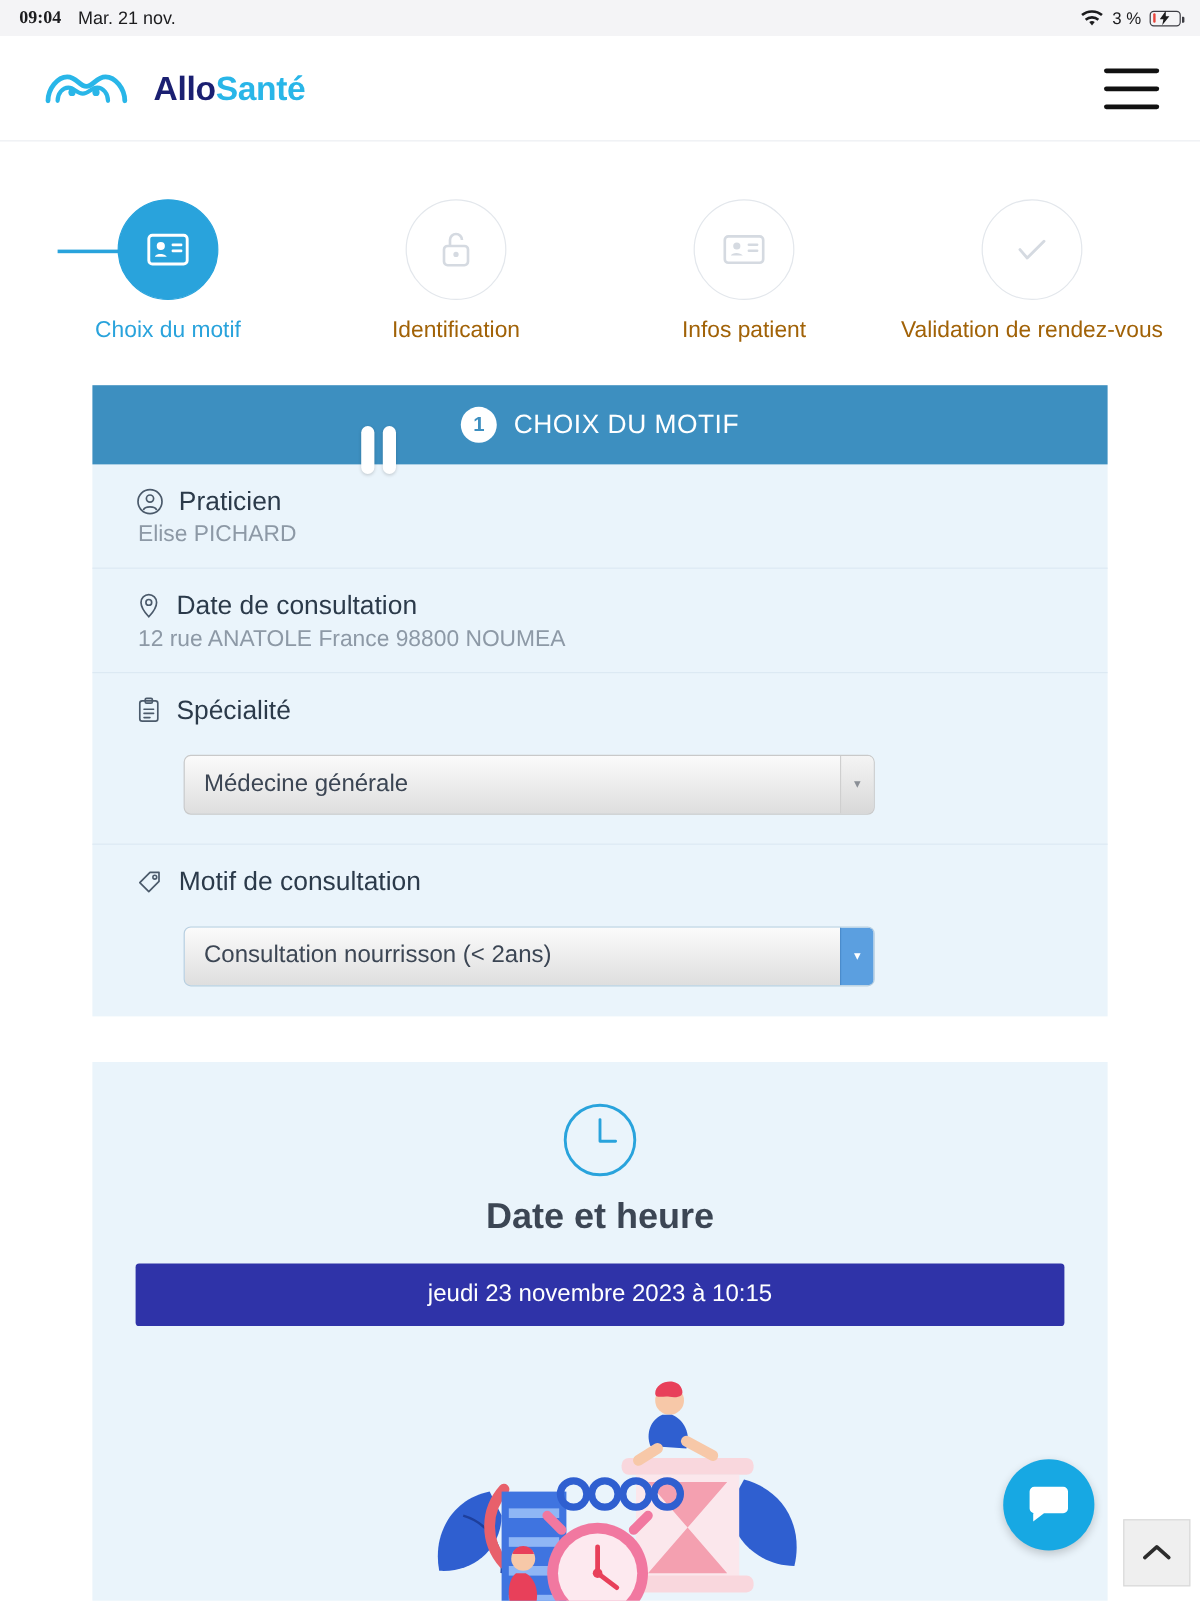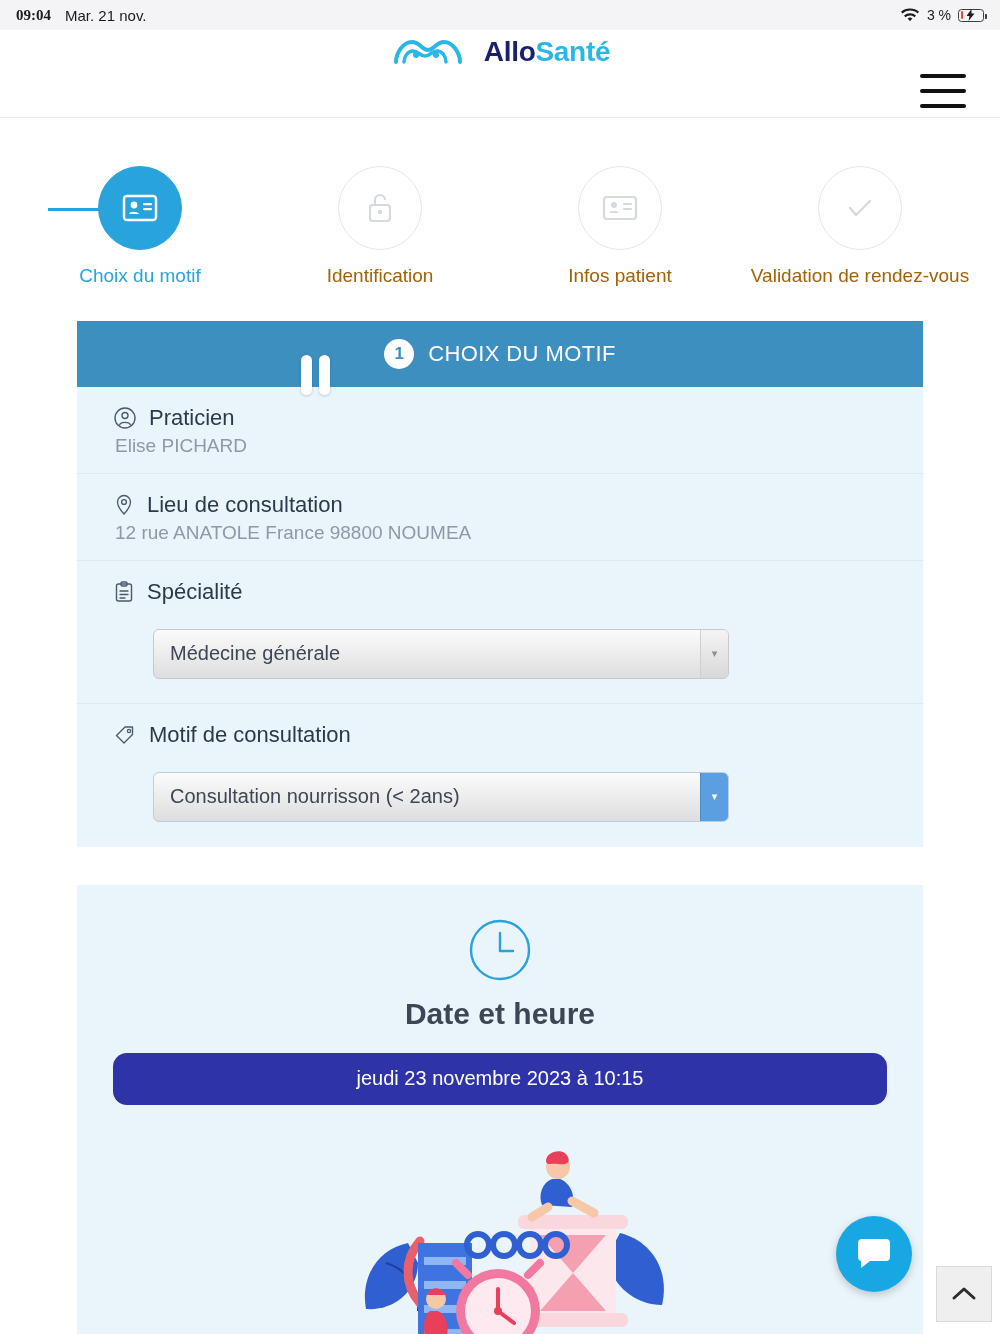--- a/index.html
+++ b/index.html
@@ -52,21 +52,20 @@
   .batt .bolt { position: absolute; left: 50%; top: 50%; transform: translate(-50%,-50%); }
 
   
   .header {
     height: 88px;
     background: #fff;
     border-bottom: 1px solid #e6eaee;
     display: flex;
     align-items: center;
     padding: 0 34px;
-    flex-direction: column;
   }
   .logo { display: flex; align-items: center; gap: 10px; }
   .logo-text { font-size: 28px; font-weight: 700; letter-spacing: -0.3px; }
   .logo-text .allo { color: #1a1f71; }
   .logo-text .sante { color: #29b6e8; }
   .burger {
     margin-left: auto;
     width: 46px; height: 34px;
     display: flex; flex-direction: column; justify-content: space-between;
     cursor: pointer;
@@ -189,21 +188,21 @@
     text-align: center;
     min-height: 350px;
   }
   .clock-ico { margin: 0 auto 14px auto; display: block; }
   .dt-title { font-size: 30px; color: #3c4654; font-weight: 700; }
   .dt-bar {
     margin-top: 22px;
     background: #2f33a8;
     color: #fff;
     height: 52px;
-    border-radius: 14px;
+    border-radius: 3px;
     display: flex; align-items: center; justify-content: center;
     font-size: 20px;
   }
   .illus { margin-top: 18px; display: flex; justify-content: center; }
 
   
   .fab-chat {
     position: absolute;
     right: 88px; bottom: 42px;
     width: 76px; height: 76px;
@@ -340,21 +339,21 @@
         </div>
         <div class="row-value">Elise PICHARD</div>
       </div>
 
       <div class="row">
         <div class="row-title">
           <svg width="22" height="24" viewBox="0 0 22 24">
             <path d="M11 2.5c-3.6 0-6.5 2.9-6.5 6.5 0 4.9 6.5 12 6.5 12s6.5-7.1 6.5-12c0-3.6-2.9-6.5-6.5-6.5z" fill="none" stroke="#4b5a6b" stroke-width="1.4"></path>
             <circle cx="11" cy="9" r="2.4" fill="none" stroke="#4b5a6b" stroke-width="1.4"></circle>
           </svg>
-          <span>Lieu de consultation</span>
+          <span>Date de consultation</span>
         </div>
         <div class="row-value">12 rue ANATOLE France 98800 NOUMEA</div>
       </div>
 
       <div class="row">
         <div class="row-title">
           <svg width="22" height="24" viewBox="0 0 22 24">
             <rect x="3.5" y="4" width="15" height="17" rx="2" fill="none" stroke="#4b5a6b" stroke-width="1.4"></rect>
             <rect x="8" y="2" width="6" height="4" rx="1.2" fill="none" stroke="#4b5a6b" stroke-width="1.4"></rect>
             <path d="M7 11h8M7 14.5h8M7 18h5" stroke="#4b5a6b" stroke-width="1.3" stroke-linecap="round"></path>

